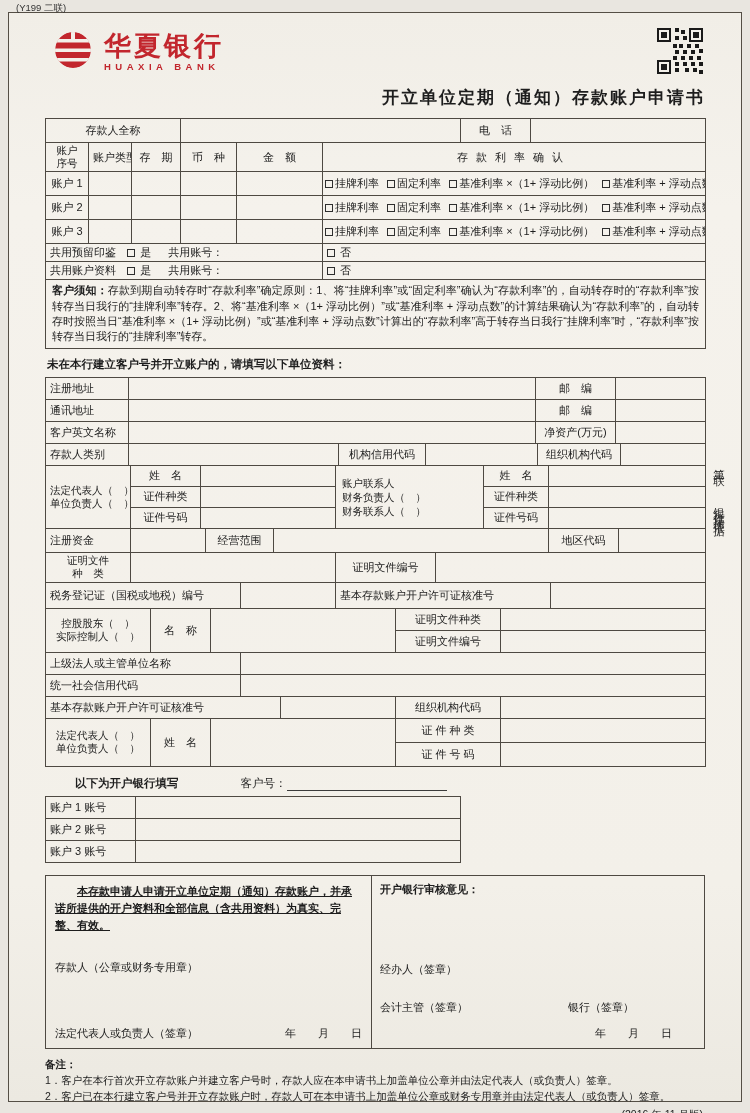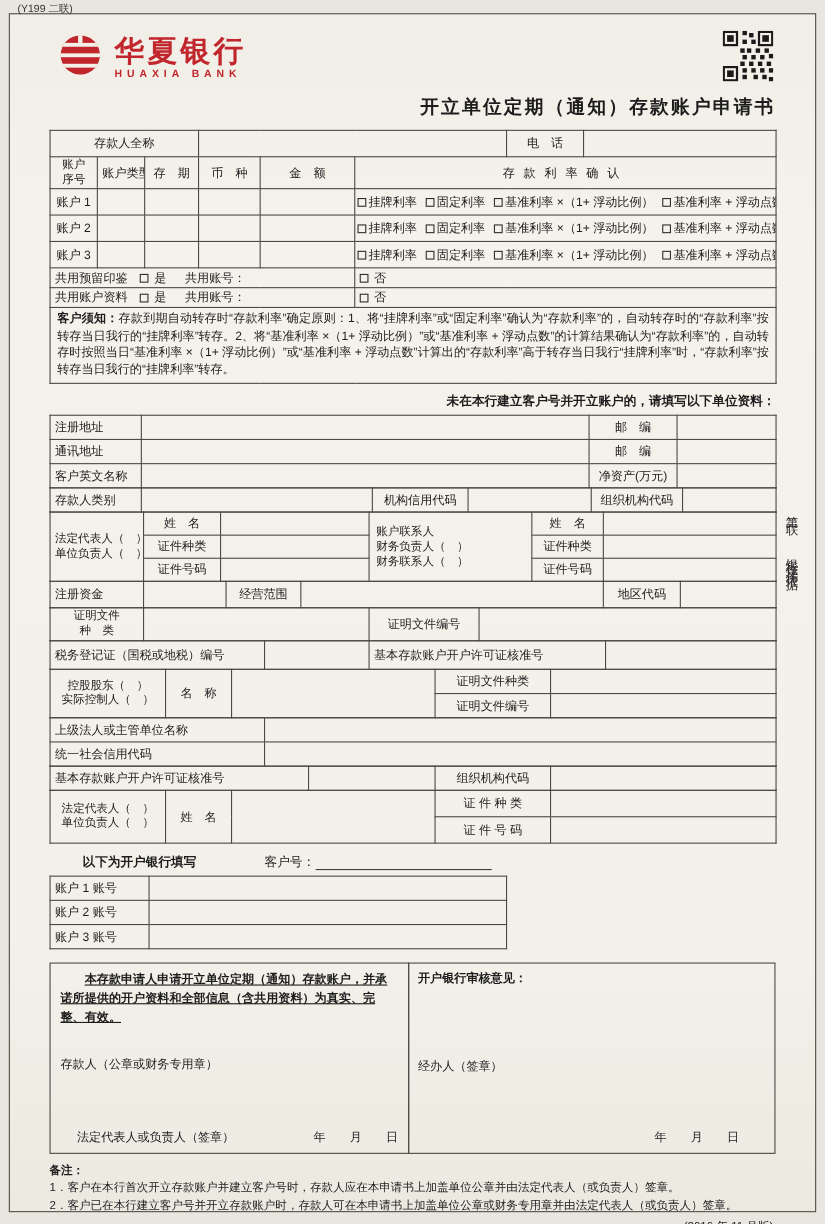--- a/index.html
+++ b/index.html
@@ -40,38 +40,38 @@
   .rate-head { letter-spacing:8px; font-size:11px; }
   .rate-cell { font-size:9px; padding:0 2px !important; }
   .rate-cell .opt { margin-right:5px; white-space:nowrap; }
   .cb { display:inline-block; width:8px; height:8px; border:1px solid #2e2e2e; margin-right:2px; vertical-align:-1px; background:transparent; }
   .share-cell { font-size:10.5px; }
   .share-cell .yes-cb { margin-left:8px; }
   .share-cell .acct { margin-left:14px; }
   .share-no { font-size:10.5px; }
   .notice { white-space:normal !important; font-size:10px; line-height:1.4; padding:3px 6px !important; text-align:justify; }
   .notice b { font-weight:bold; }
-  .sec-title { font-size:11.5px; font-weight:bold; margin:8px 0 5px 2px;text-align:right; }
+  .sec-title { font-size:11.5px; font-weight:bold; margin:8px 0 5px 2px; }
   .contacts { white-space:normal !important; }
   .contacts div { font-size:10.5px; line-height:1.35; padding-left:2px; }
 
   
   .bankfill-line { display:flex; align-items:flex-end; margin:9px 0 5px 2px; font-size:11.5px; }
   .bankfill-line .bf-title { font-weight:bold;padding-left:28px; }
   .bankfill-line .custno { margin-left:62px; }
   .fill-line { display:inline-block; width:160px; border-bottom:1px solid #3c3c3c; height:12px; }
 
   
   .footer-boxes { display:flex; margin-top:12px; }
   .fbox { border:1px solid #4e4942; height:174px; position:relative; }
   .fbox.leftbox { width:327px;text-decoration:underline; }
   .fbox.rightbox { width:334px; margin-left:-1px; }
   .decl { font-size:11px; font-weight:bold; line-height:1.55; text-indent:22px; padding:7px 9px 0 9px; }
   .seal-line { position:absolute; left:9px; top:84px; font-size:11px; }
-  .sign-row { position:absolute; left:24px; right:9px; bottom:7px; display:flex; justify-content:space-between; font-size:11px; }
+  .sign-row { position:absolute; left:9px; right:9px; bottom:7px; display:flex; justify-content:space-between; font-size:11px; }
   .review-title { position:absolute; left:8px; top:6px; font-size:11px; font-weight:bold; }
   .op-line { position:absolute; left:8px; top:86px; font-size:11px; }
   .acc-row { position:absolute; left:8px; top:124px; font-size:11px; display:flex; }
   .acc-row .bank-sign { margin-left:100px; }
   .date-r { position:absolute; right:32px; bottom:7px; font-size:11px; }
 
   
   .remarks { margin-top:7px; font-size:10.5px; line-height:1.55; }
   .remarks .r-title { font-weight:bold; }
   .version { text-align:right; font-size:10.5px; margin-top:3px; padding-right:2px; }
@@ -517,20 +517,24 @@
       <p class="decl">本存款申请人申请开立单位定期（通知）存款账户，并承诺所提供的开户资料和全部信息（含共用资料）为真实、完整、有效。</p>
       <div class="seal-line">存款人（公章或财务专用章）</div>
       <div class="sign-row">
         <span>法定代表人或负责人（签章）</span>
         <span>年　　月　　日</span>
       </div>
     </div>
     <div class="fbox rightbox">
       <div class="review-title">开户银行审核意见：</div>
       <div class="op-line">经办人（签章）</div>
+      <div class="acc-row">
+        <span>会计主管（签章）</span>
+        <span class="bank-sign">银行（签章）</span>
+      </div>
       <div class="date-r">年　　月　　日</div>
     </div>
   </div>
 
   <div class="remarks">
     <div class="r-title">备注：</div>
     <div>1．客户在本行首次开立存款账户并建立客户号时，存款人应在本申请书上加盖单位公章并由法定代表人（或负责人）签章。</div>
     <div>2．客户已在本行建立客户号并开立存款账户时，存款人可在本申请书上加盖单位公章或财务专用章并由法定代表人（或负责人）签章。</div>
   </div>
 

